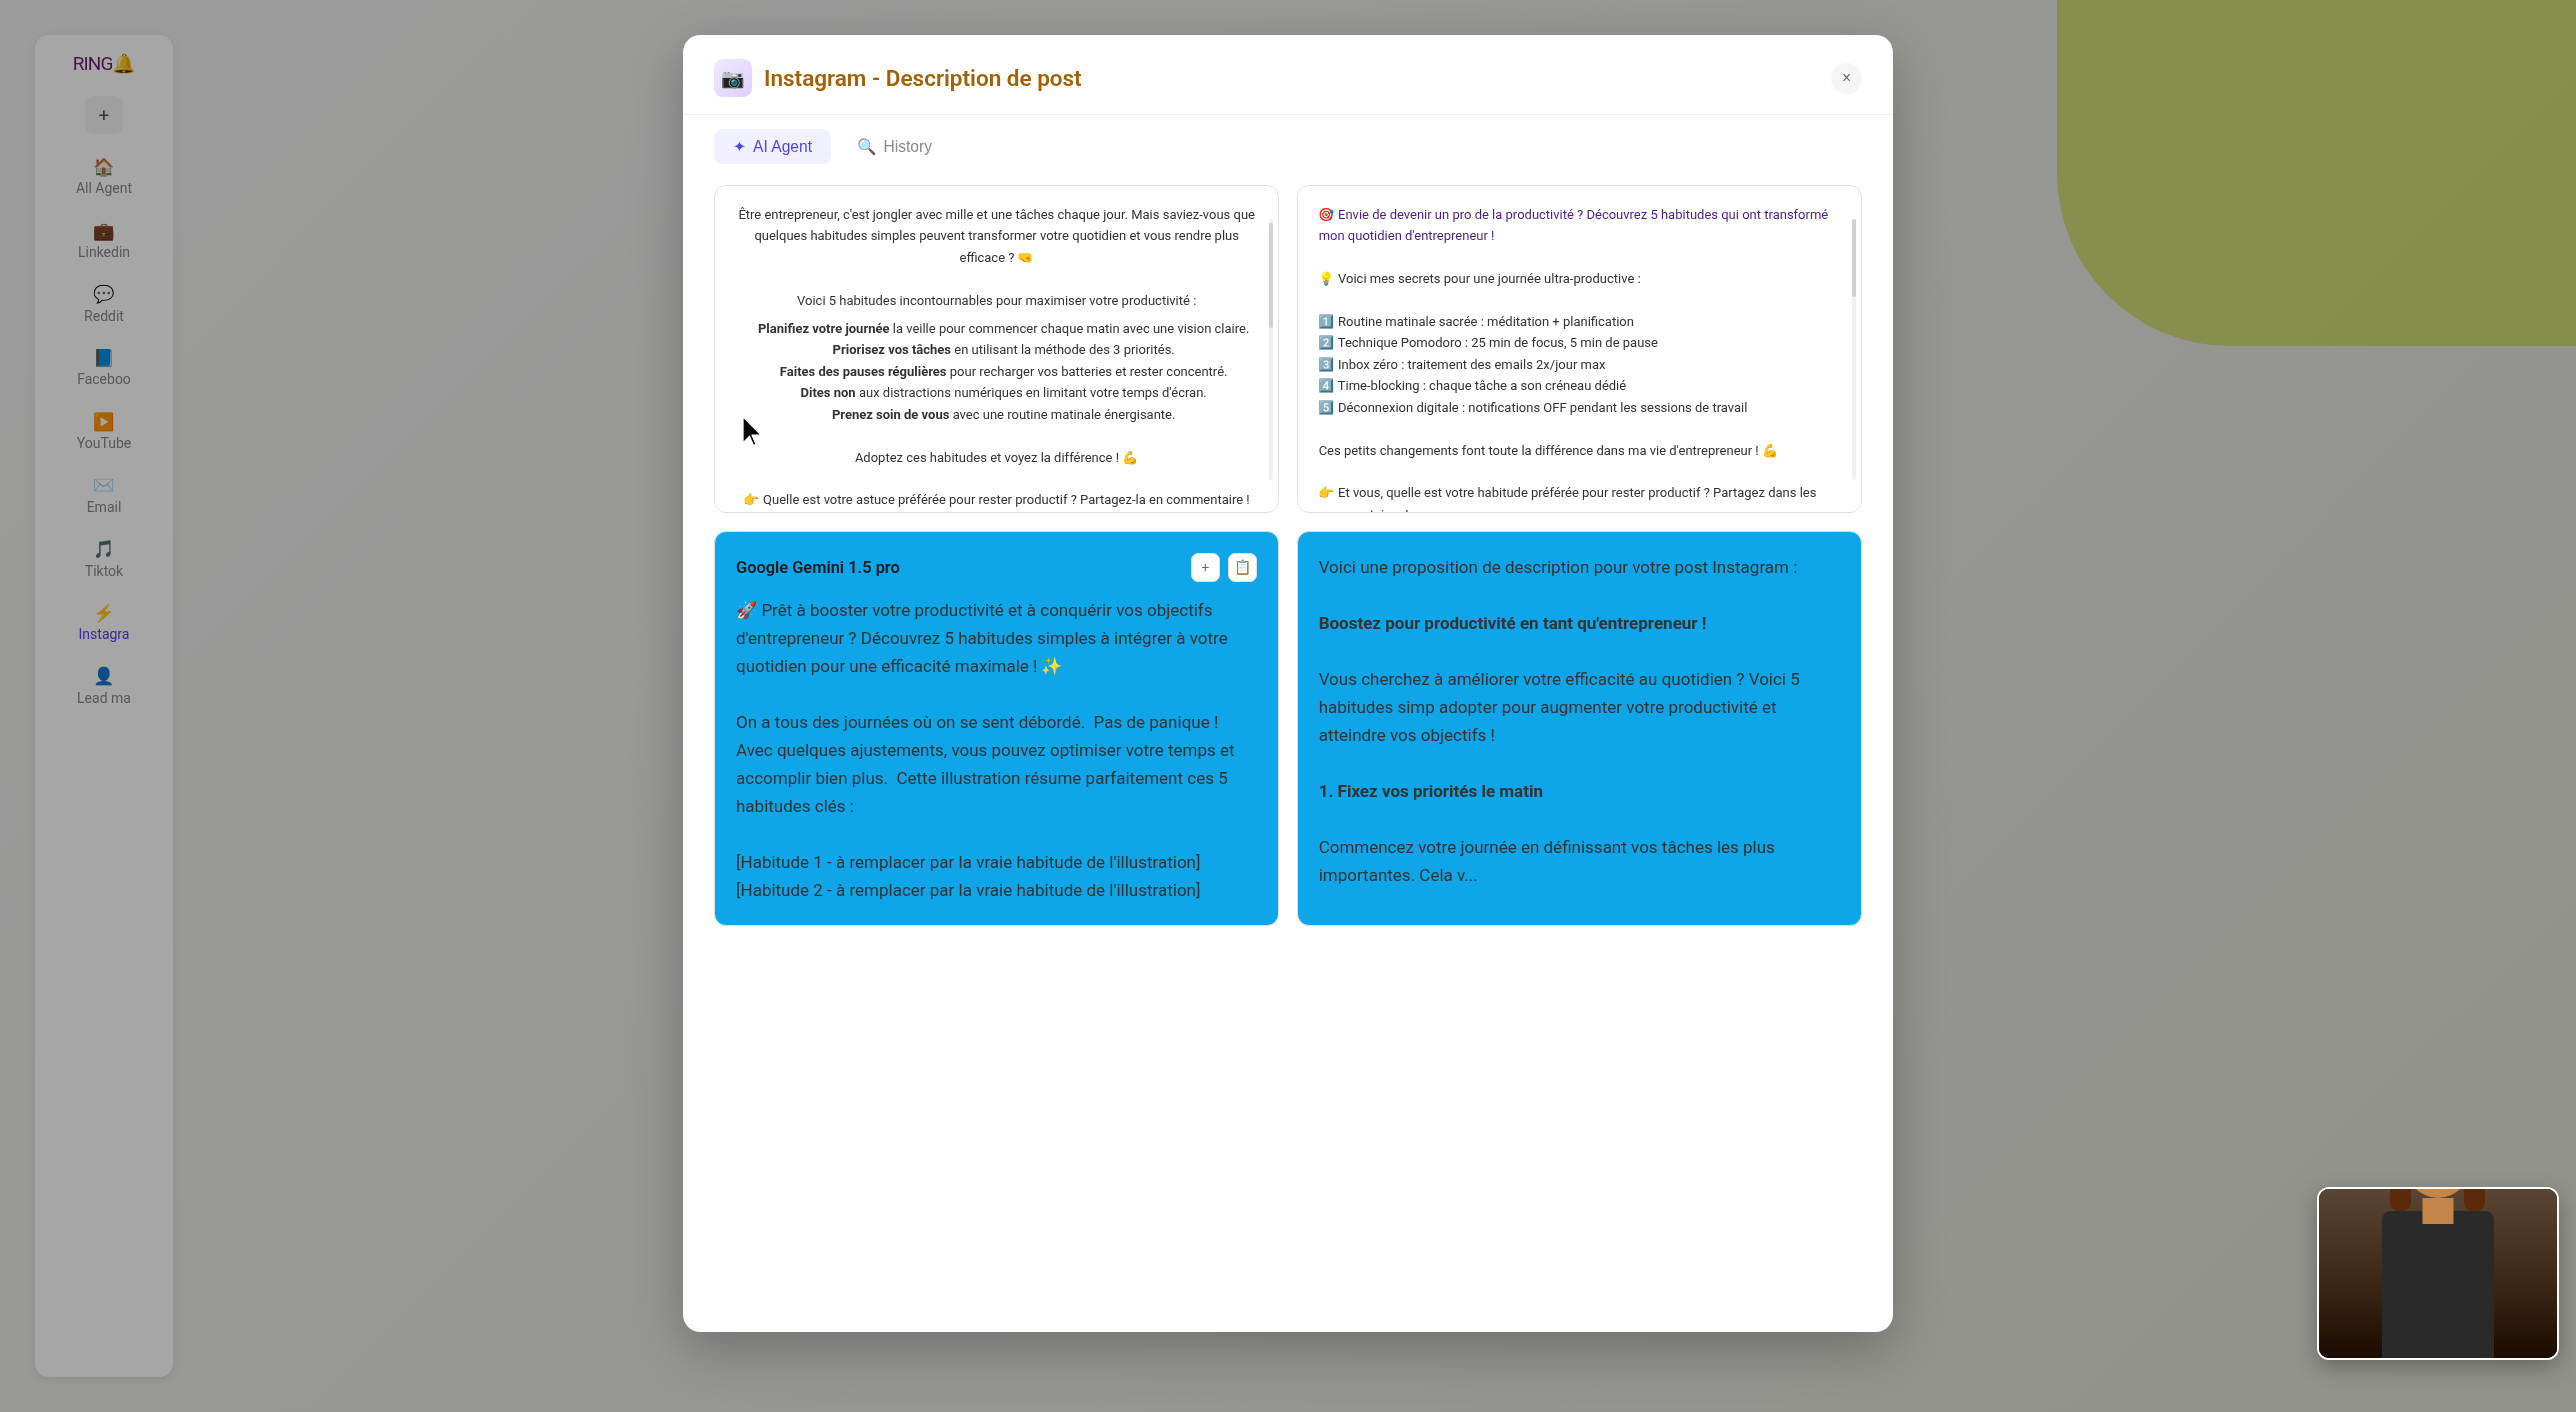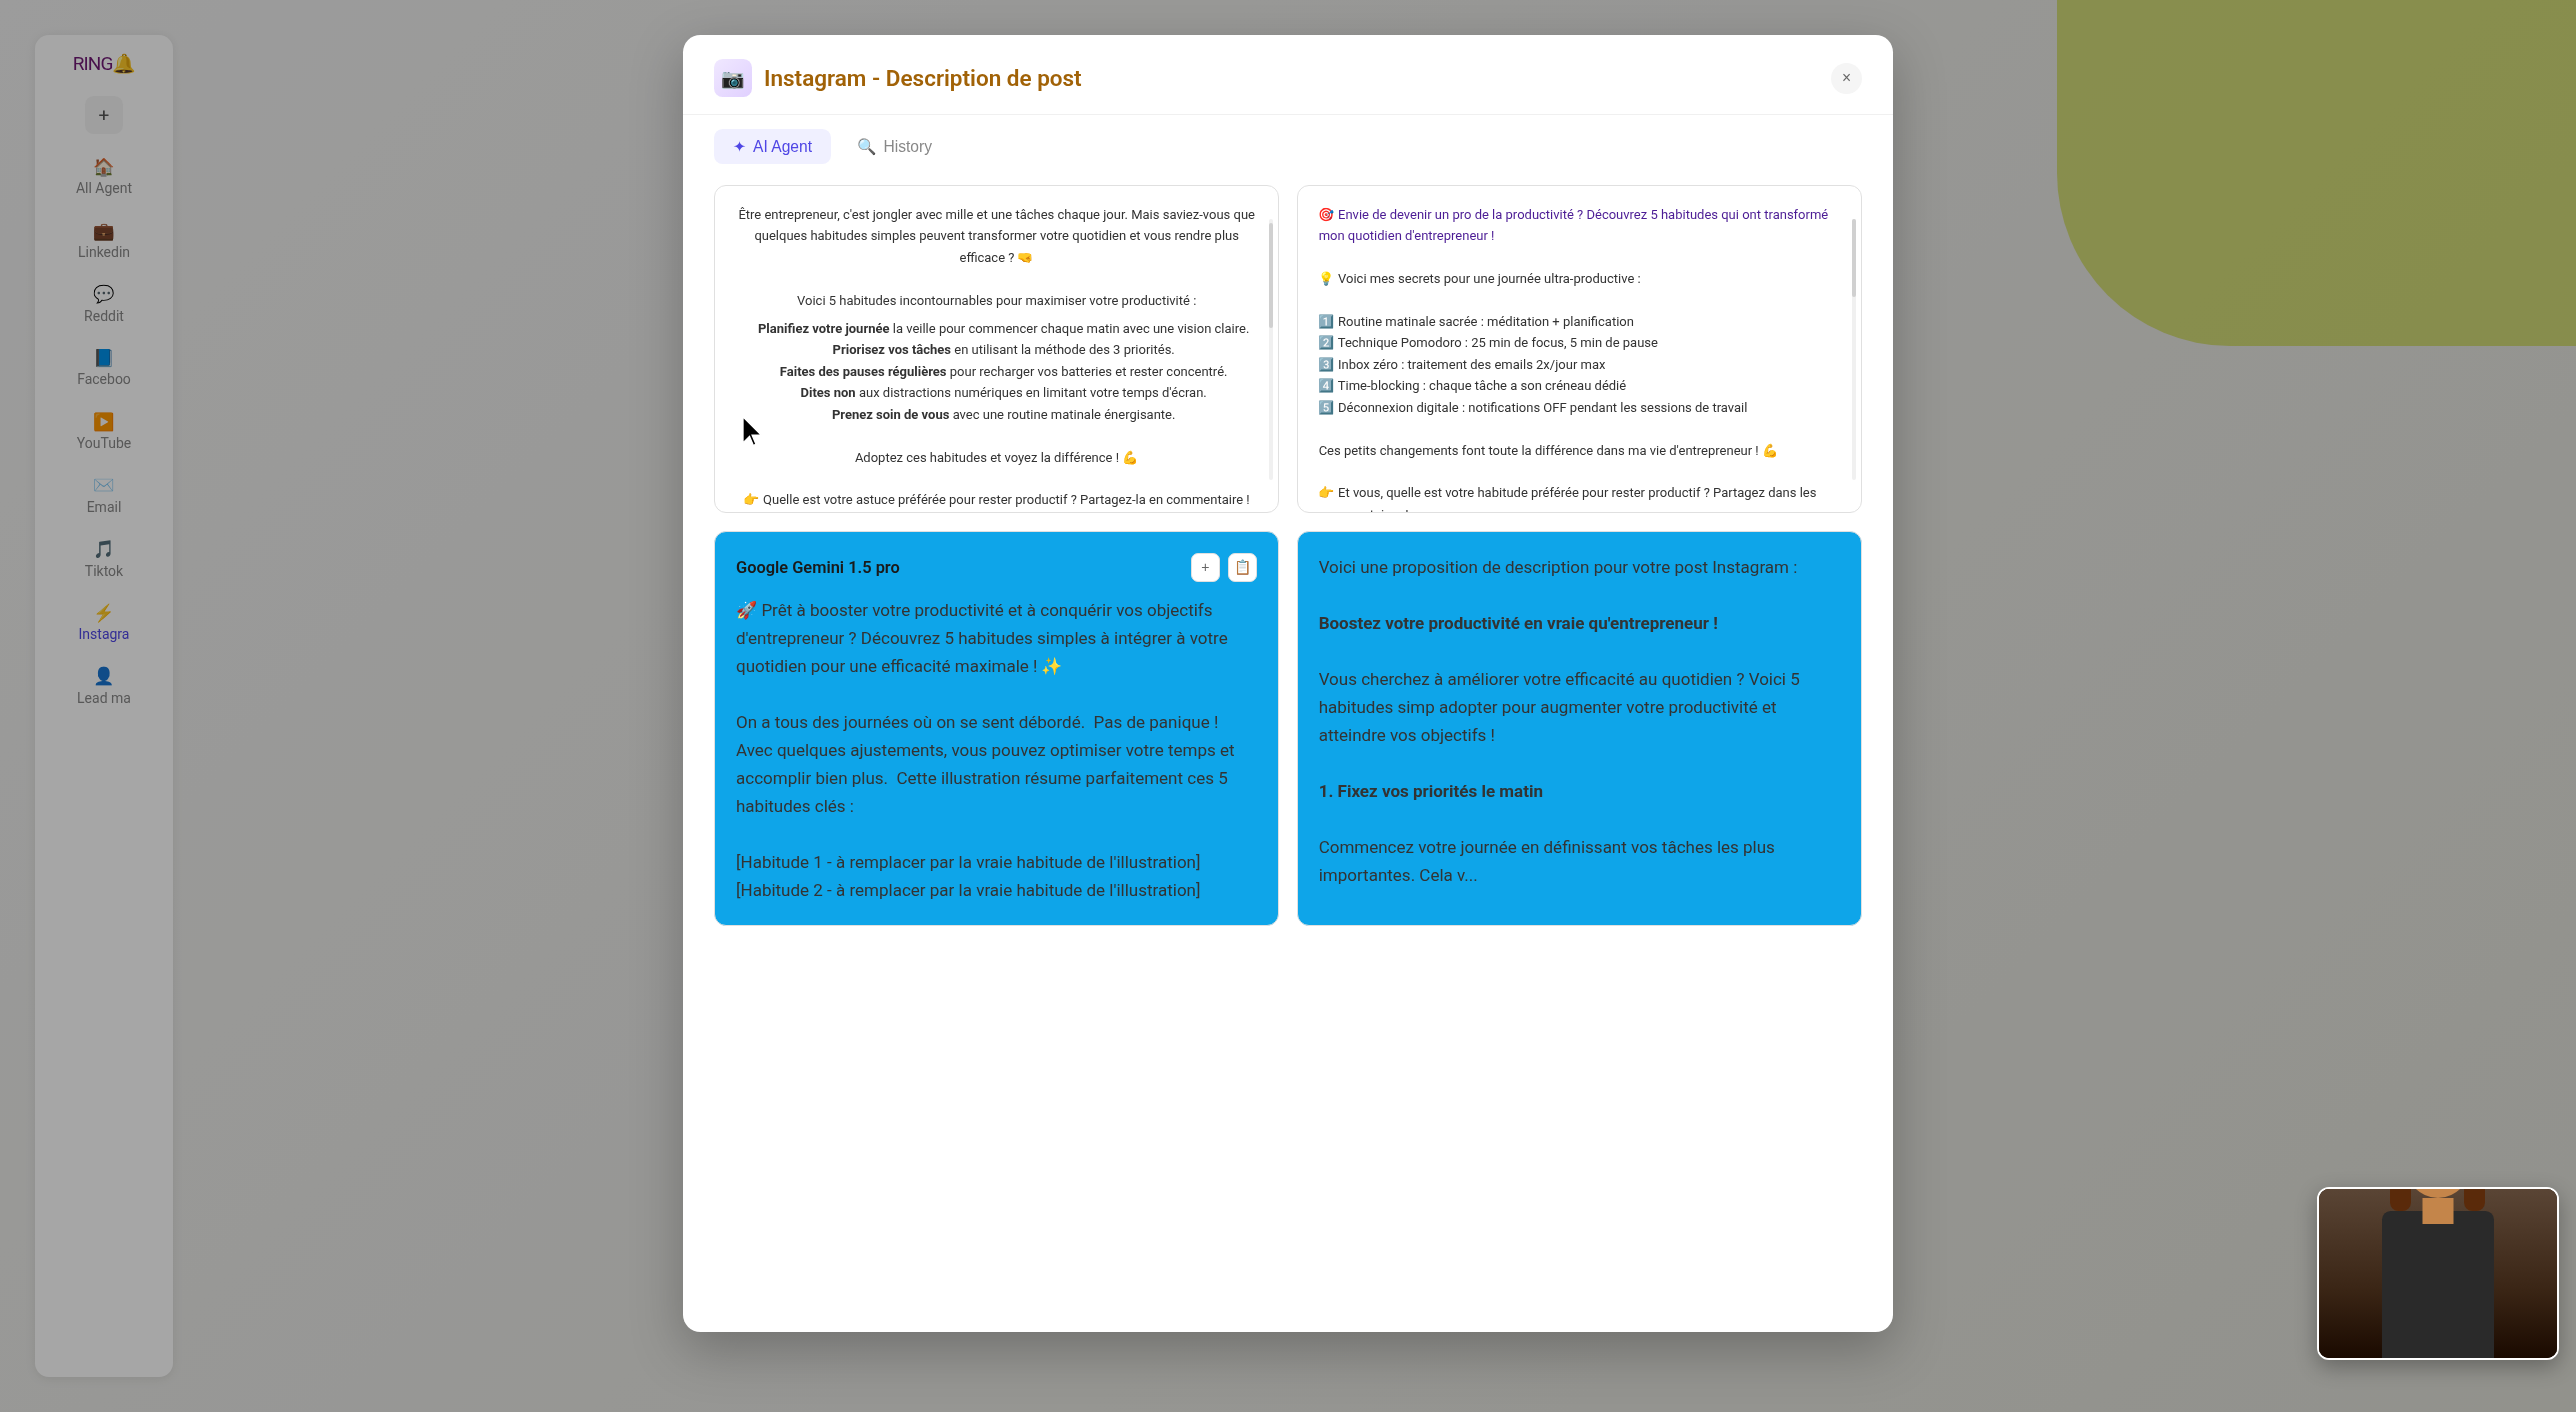--- a/index.html
+++ b/index.html
@@ -474,21 +474,21 @@
             <br>
             <p>[Habitude 1 - à remplacer par la vraie habitude de l'illustration]</p>
             <p>[Habitude 2 - à remplacer par la vraie habitude de l'illustration]</p>
           </div>
         </div>
 
         <div class="result-card">
           <div class="result-text">
             <p>Voici une proposition de description pour votre post Instagram :</p>
             <br>
-            <p><strong>Boostez votre productivité en vraie qu'entrepreneur !</strong></p>
+            <p><strong>Boostez pour productivité en tant qu'entrepreneur !</strong></p>
             <br>
             <p>Vous cherchez à améliorer votre efficacité au quotidien ? Voici 5 habitudes simp adopter pour augmenter votre productivité et atteindre vos objectifs !</p>
             <br>
             <p><strong>1. Fixez vos priorités le matin</strong></p>
             <br>
             <p>Commencez votre journée en définissant vos tâches les plus importantes. Cela v...</p>
           </div>
         </div>
       </div>
     </div>

